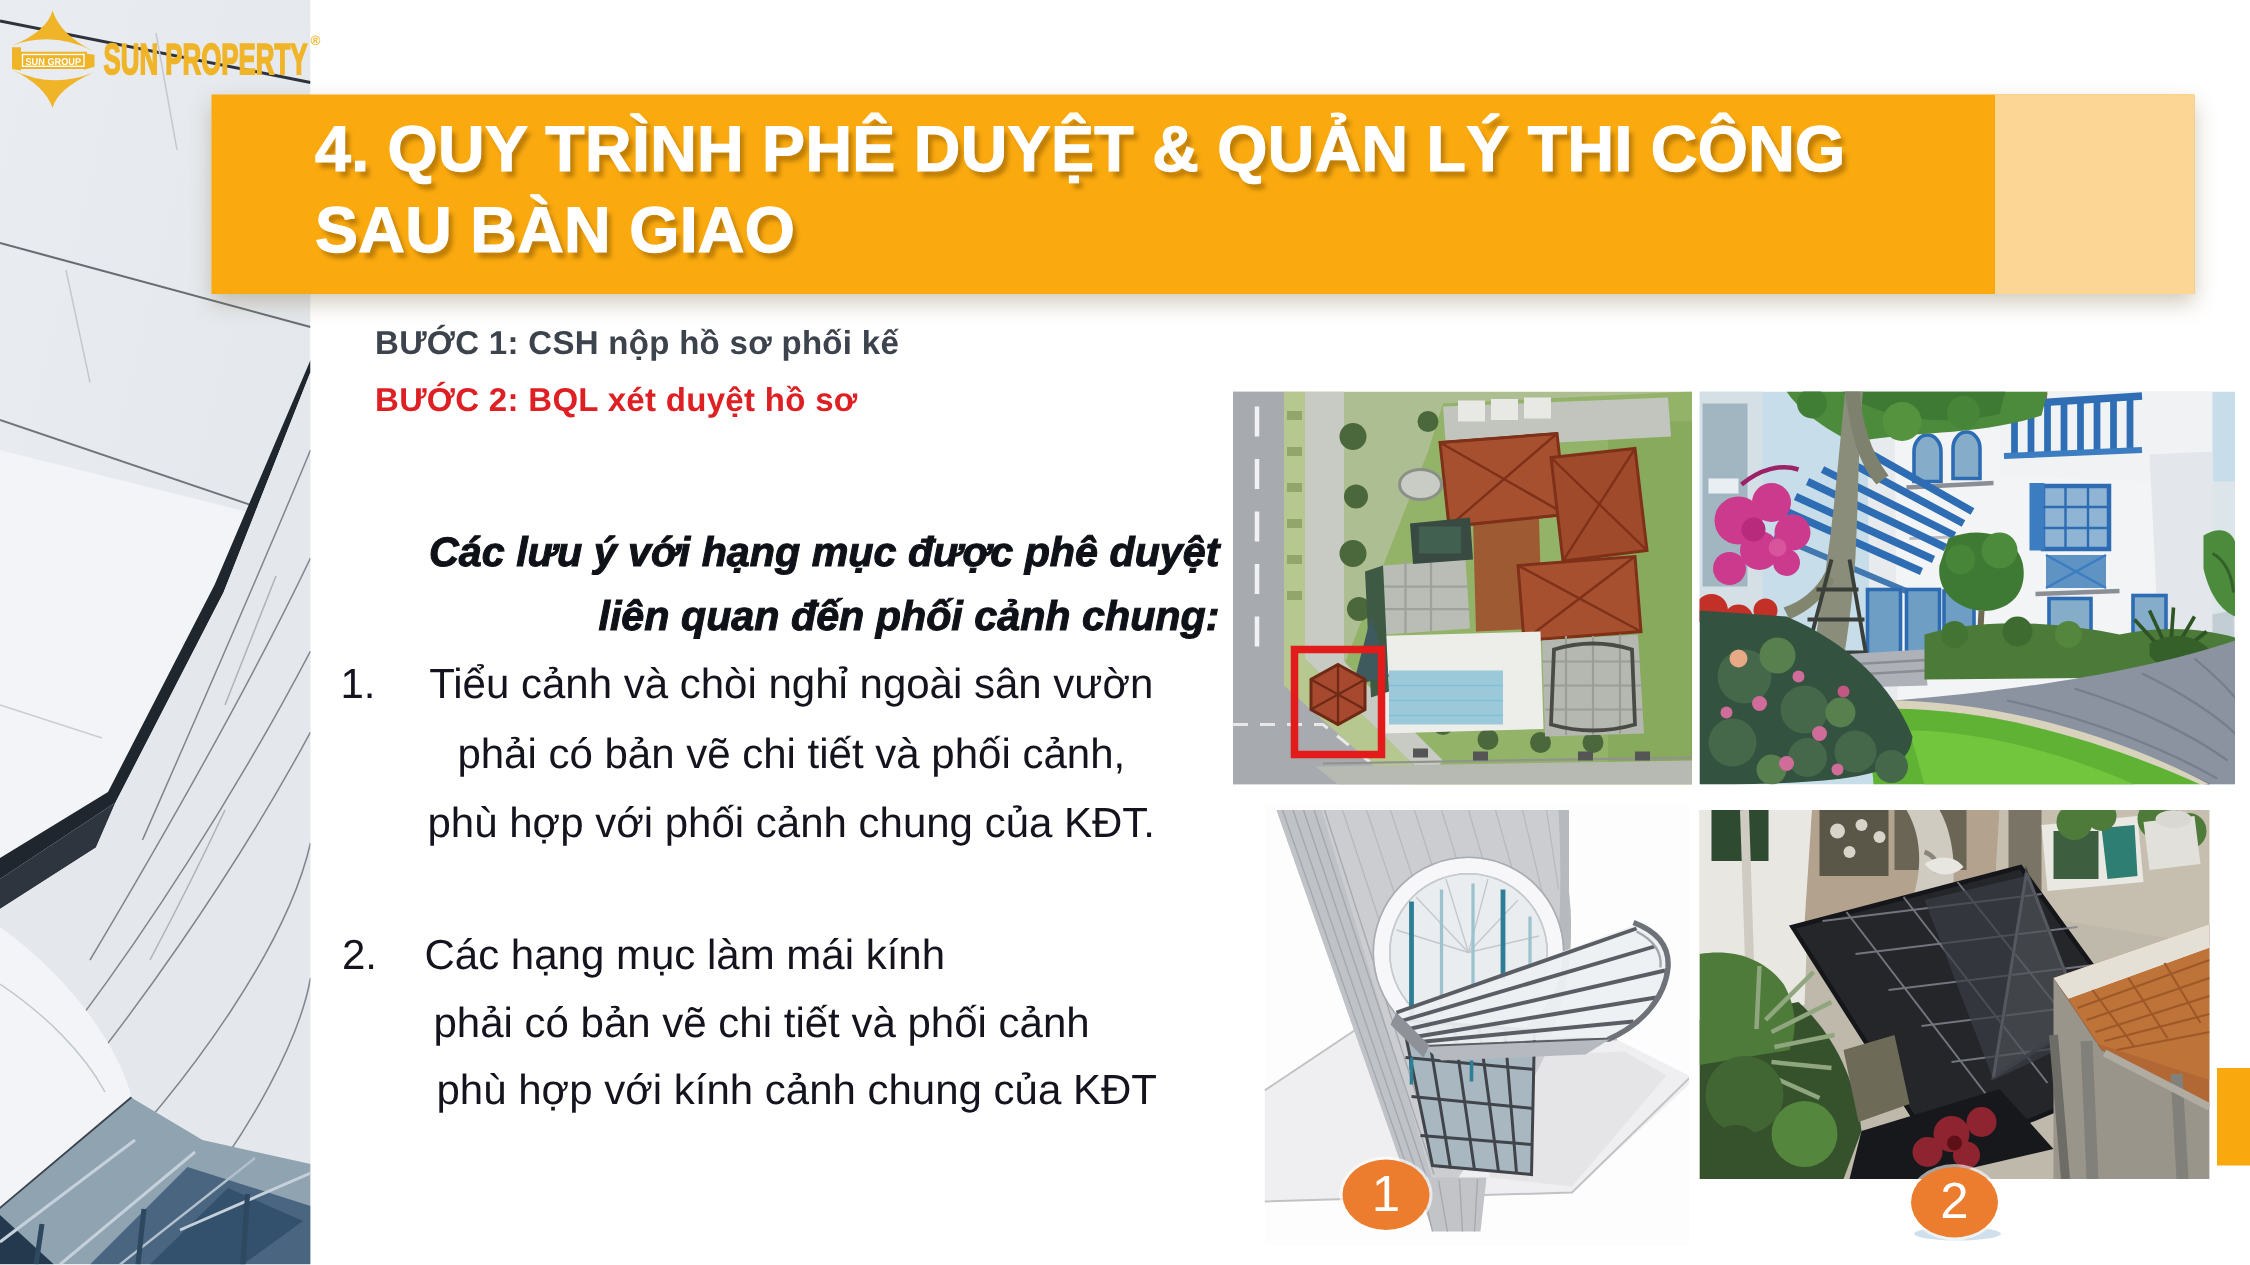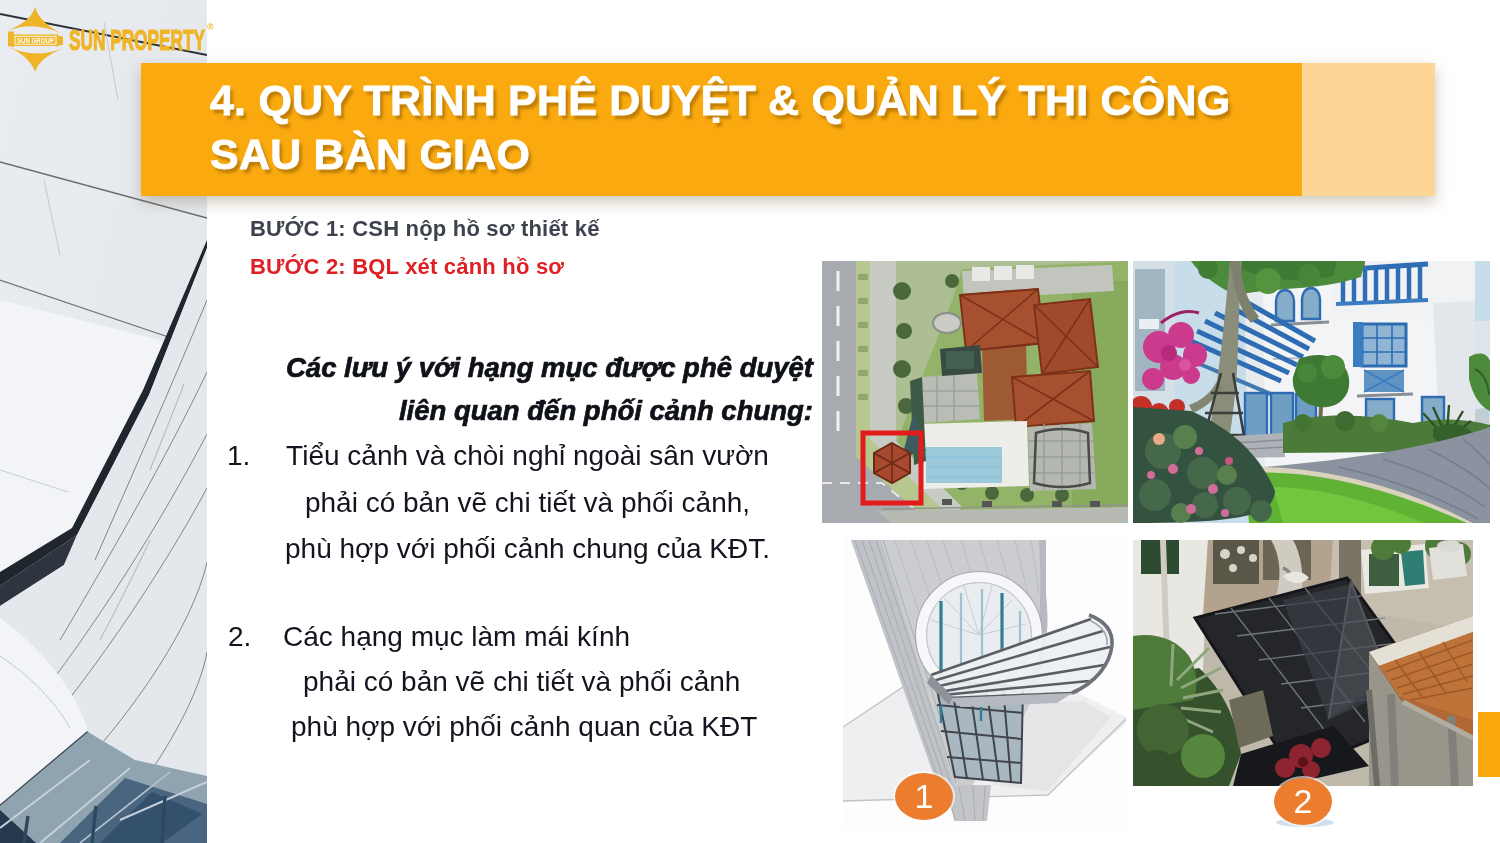--- a/index.html
+++ b/index.html
@@ -2,21 +2,21 @@
 <html><head>
 <meta charset="utf-8">
 <style>
   html,body{margin:0;padding:0;}
   body{width:1500px;height:843px;overflow:hidden;background:#ffffff;
        font-family:"Liberation Sans", sans-serif;}
   .abs{position:absolute;}
   #page{position:relative;width:1500px;height:843px;background:#ffffff;}
   #leftimg{left:0;top:0;width:207px;height:843px;}
   #banner{left:141px;top:63px;width:1294px;height:133px;background:#FAAA0F;
-          box-shadow:0 6px 14px rgba(120,100,60,0.35);}
+          box-shadow:0 6px 14px rgba(120,100,60,0.35);padding-left:28px;}
   #banner .light{position:absolute;right:0;top:0;width:133px;height:133px;background:#FCD694;}
   #banner .title{position:absolute;left:69px;top:10px;color:#ffffff;font-weight:bold;
           font-size:43px;line-height:54px;letter-spacing:0.2px;-webkit-text-stroke:0.8px #ffffff;
           text-shadow:3px 4px 3px rgba(150,95,0,0.6);}
   .step1{left:250px;top:216px;font-size:22px;font-weight:bold;color:#3D434D;letter-spacing:0.2px;}
   .step2{left:250px;top:254px;font-size:22px;font-weight:bold;color:#DE1F23;letter-spacing:0.2px;}
   .lead{left:213px;top:346px;width:600px;text-align:right;font-size:27.5px;line-height:43px;
         font-weight:bold;font-style:italic;color:#0E1117;-webkit-text-stroke:0.7px #0E1117;}
   .item{position:absolute;font-size:28px;line-height:45px;color:#14141E;}
   #tab{left:1478px;top:712px;width:22px;height:65px;background:#F9A80D;}
@@ -86,29 +86,29 @@
       <path d="M8,31.5 L14,31.5 L14,47 L8,46 Z"></path>
       <path d="M56,35.5 L63,36.5 L63,44.5 L56,46.5 Z"></path>
     </g>
     <rect x="13" y="34.5" width="45" height="11.5" fill="#F0B428"></rect>
     <rect x="15" y="36.3" width="41" height="7.9" fill="none" stroke="#ffffff" stroke-width="0.9"></rect>
     <text x="35.5" y="43.4" text-anchor="middle" font-size="6.6" font-weight="bold" fill="#ffffff" textLength="37" lengthAdjust="spacingAndGlyphs">SUN GROUP</text>
     <text x="69" y="49.5" font-size="29" font-weight="bold" fill="#F0B428" stroke="#F0B428" stroke-width="1.2" textLength="136" lengthAdjust="spacingAndGlyphs">SUN PROPERTY</text>
     <text x="207" y="30" font-size="9" font-weight="bold" fill="#F0B428">®</text>
   </svg>
 
-  <div class="abs step1">BƯỚC 1: CSH nộp hồ sơ thiết kế</div>
-  <div class="abs step2">BƯỚC 2: BQL xét cảnh hồ sơ</div>
+  <div class="abs step1">BƯỚC 1: CSH nộp hồ sơ phối kế</div>
+  <div class="abs step2">BƯỚC 2: BQL xét duyệt hồ sơ</div>
 
   <div class="abs lead">Các lưu ý với hạng mục được phê duyệt<br>liên quan đến phối cảnh chung:</div>
 
   <div class="item" style="left:227px;top:433px;">1.</div>
   <div class="item" style="left:285px;top:433px;line-height:46.5px;text-align:center;">Tiểu cảnh và chòi nghỉ ngoài sân vườn<br>phải có bản vẽ chi tiết và phối cảnh,<br>phù hợp với phối cảnh chung của KĐT.</div>
   <div class="item" style="left:228px;top:614px;">2.</div>
-  <div class="item" style="left:283px;top:614px;">Các hạng mục làm mái kính<br><span style="margin-left:20px">phải có bản vẽ chi tiết và phối cảnh</span><br><span style="margin-left:8px">phù hợp với phối cảnh quan của KĐT</span></div>
+  <div class="item" style="left:283px;top:614px;">Các hạng mục làm mái kính<br><span style="margin-left:6px">phải có bản vẽ chi tiết và phối cảnh</span><br><span style="margin-left:8px">phù hợp với kính cảnh chung của KĐT</span></div>
 
   <svg id="img1" class="abs" style="left:822px;top:261px;" width="306" height="262" viewBox="0 0 306 262">
     <rect width="306" height="262" fill="#ADBE92"></rect>
 
     <path d="M140,8 L306,0 L306,262 L120,262 L75,180 L130,40 Z" fill="#93B368"></path>
     <rect x="250" y="20" width="56" height="230" fill="#88AA5C"></rect>
 
     <rect x="0" y="0" width="34" height="220" fill="#A7ABB0"></rect>
     <path d="M16,10 L16,30 M16,45 L16,65 M16,80 L16,100 M16,115 L16,135 M16,150 L16,170" stroke="#F2F2F2" stroke-width="3"></path>
     <path d="M0,185 L34,185 L120,262 L0,262 Z" fill="#A7ABB0"></path>

